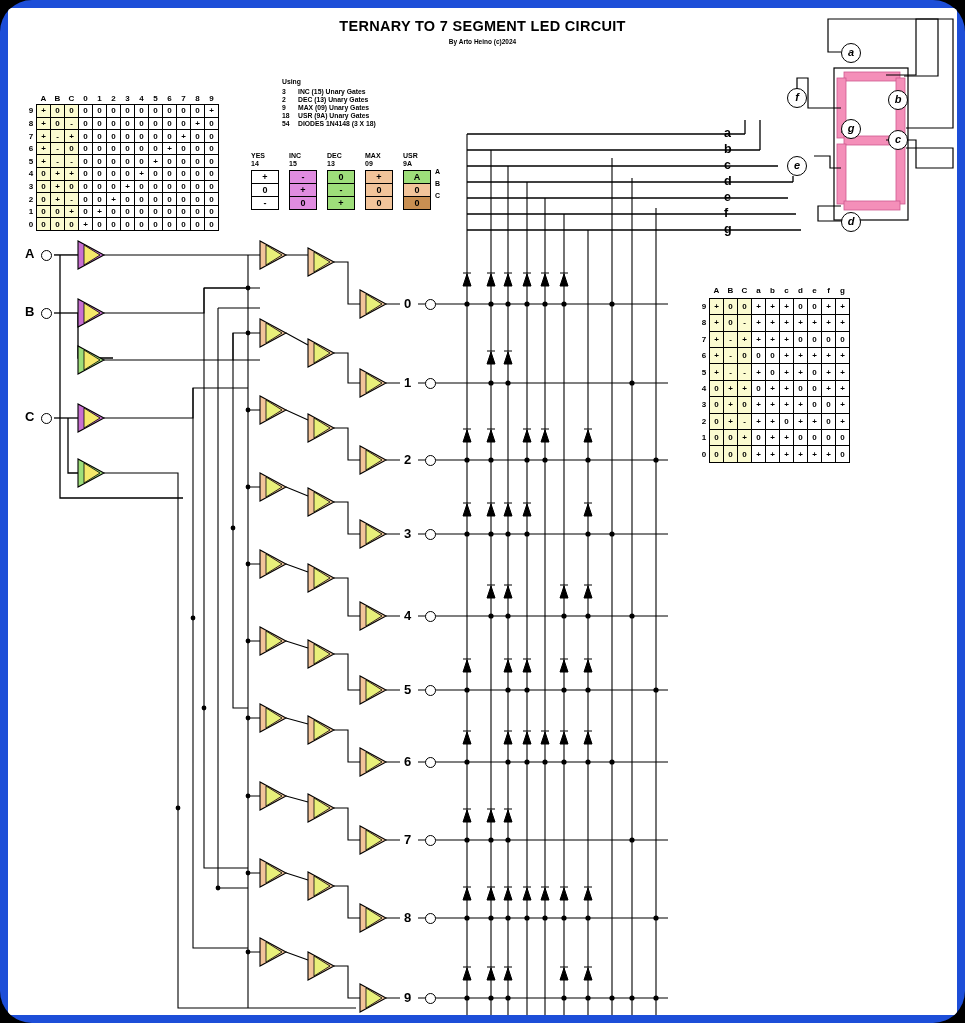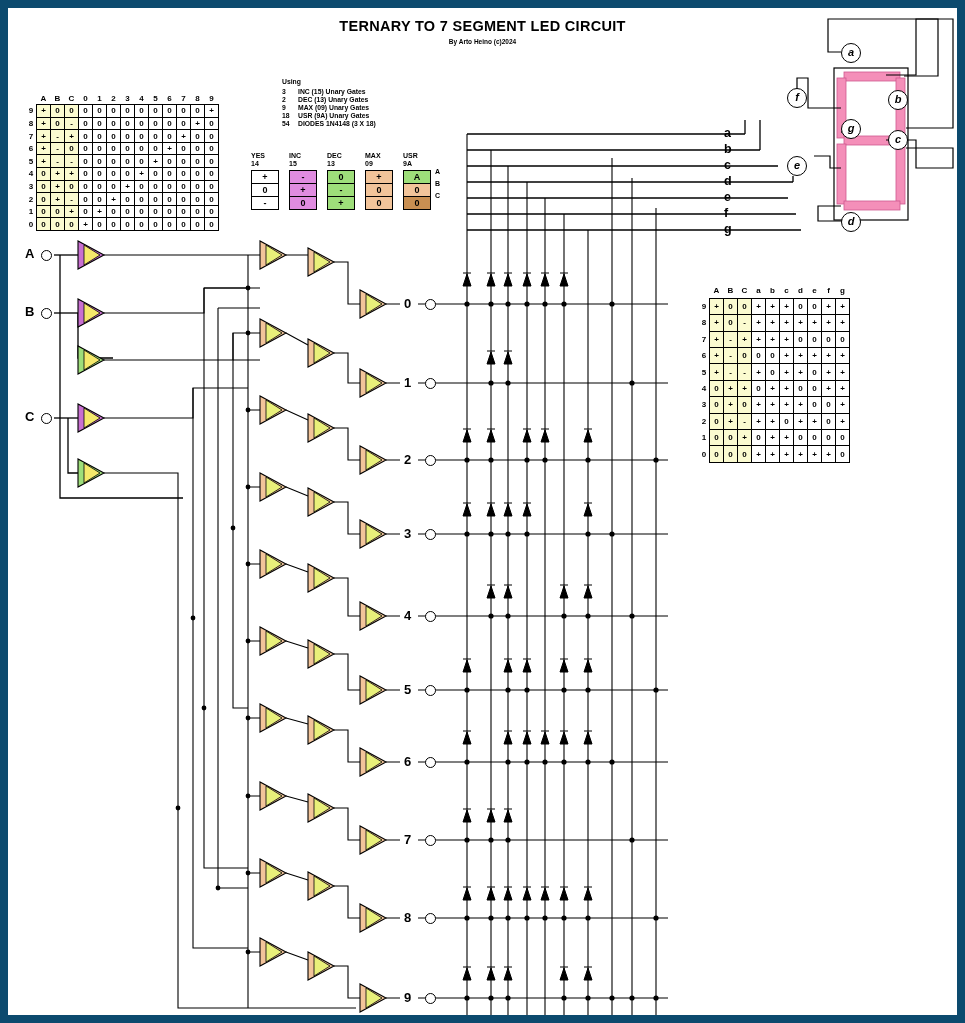--- a/index.html
+++ b/index.html
@@ -1,17 +1,17 @@
 <!DOCTYPE html>
 <html><head>
 <meta charset="utf-8">
 <style>
   html,body{margin:0;padding:0;background:#000;}
   body{font-family:"Liberation Sans", sans-serif;}
-  #page{position:relative;width:965px;height:1023px;background:#0c4a6e;overflow:hidden;}
+  #page{position:relative;width:965px;height:1023px;background:#1d4ed8;overflow:hidden;border-radius:32px;}
   #canvas{position:absolute;left:8px;top:8px;width:949px;height:1007px;background:#fff;}
   #title{position:absolute;left:0;top:10px;width:949px;text-align:center;font-size:14.5px;font-weight:bold;letter-spacing:.3px;}
   #subtitle{position:absolute;left:0;top:30px;width:949px;text-align:center;font-size:6.5px;font-weight:bold;}
   
   .tt{position:absolute;border-collapse:collapse;font-size:8px;font-weight:bold;}
   .tt td,.tt th{border:0.6px solid #000;text-align:center;padding:0;font-weight:bold;}
   #tt1{left:18px;top:85px;}
   #tt1 td{width:13px;height:11.6px;}
   #tt1 .hdr{border:none;background:#fff;height:11px;}
   #tt1 .ridx{border:none;background:#fff;width:10px;}

